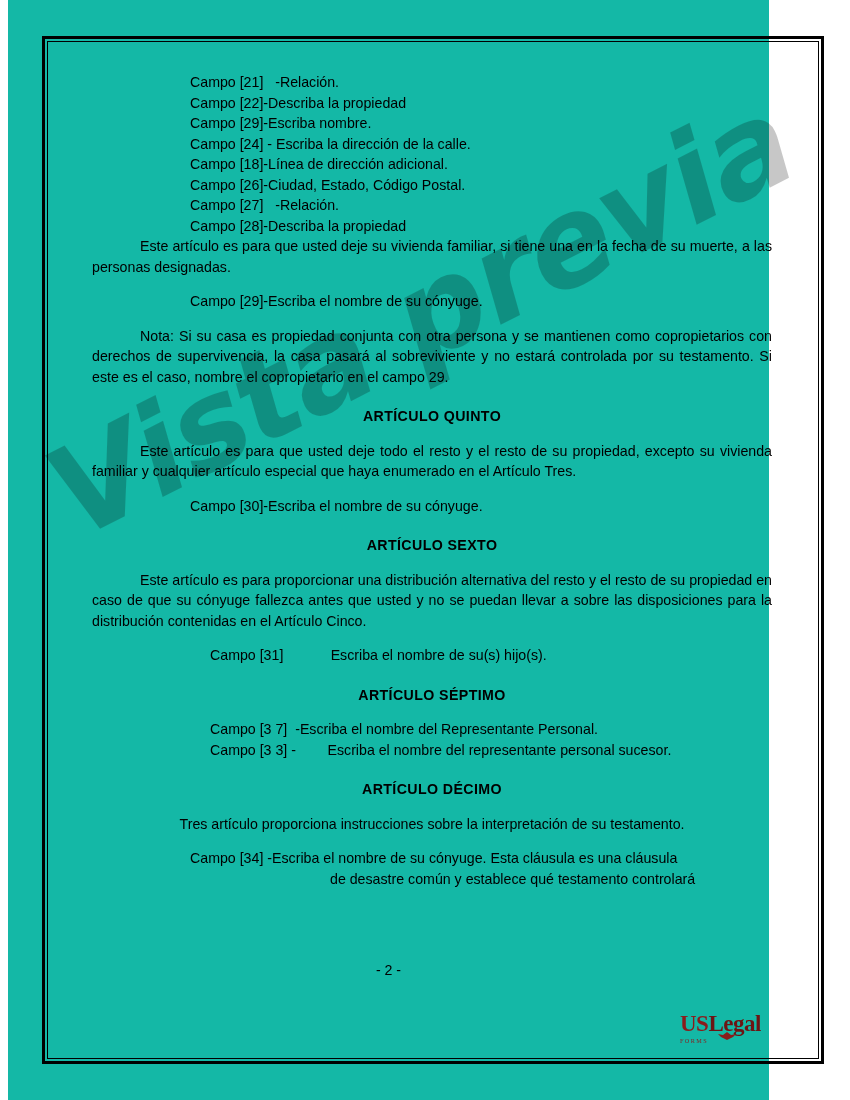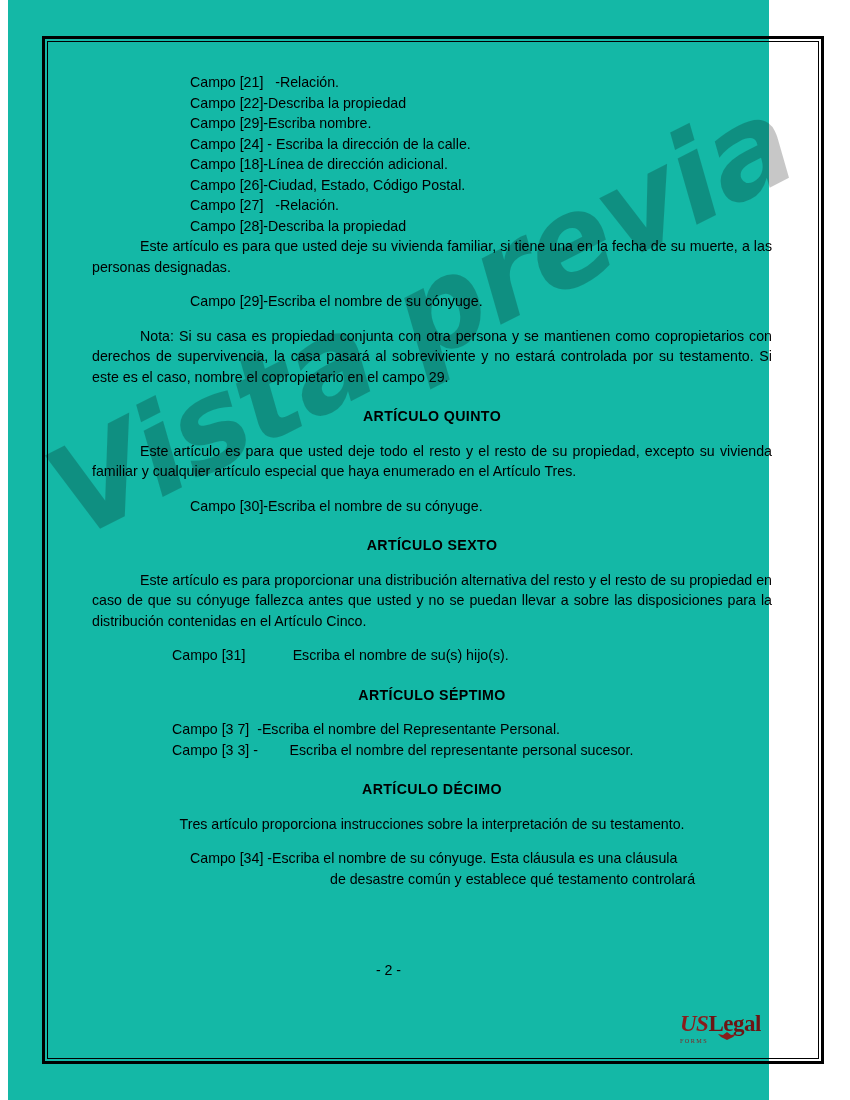--- a/index.html
+++ b/index.html
@@ -70,21 +70,21 @@
     text-indent: 48px;
   }
   .field-line {
     margin: 0 0 0 98px;
     white-space: pre;
   }
   .field-block {
     margin-bottom: 14px;
   }
   .field-two-col {
-    margin: 0 0 0 80px;
+    margin: 0 0 0 118px;
     white-space: pre;
   }
   .para-center {
     text-align: center;
     margin: 0 0 14px 0;
   }
   .closing-block {
     margin: 0 0 0 98px;
   }
   .closing-line-2 {
@@ -133,21 +133,20 @@
   .logo-text {
     font-family: "Liberation Serif", serif;
     font-size: 23px;
     font-weight: bold;
     color: #8a1c1c;
     letter-spacing: -0.5px;
     line-height: 24px;
   }
   .logo-text .us {
     color: #8a1c1c;
-    font-style: italic;
   }
   .logo-text .legal {
     color: #6d1414;
   }
   .logo-sub {
     font-family: "Liberation Serif", serif;
     font-size: 6.2px;
     color: #8a1c1c;
     letter-spacing: 1.4px;
     margin-top: 1px;

